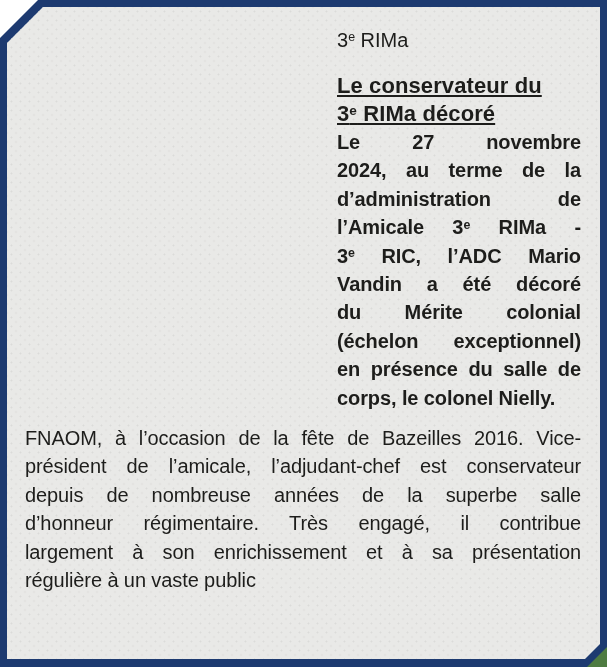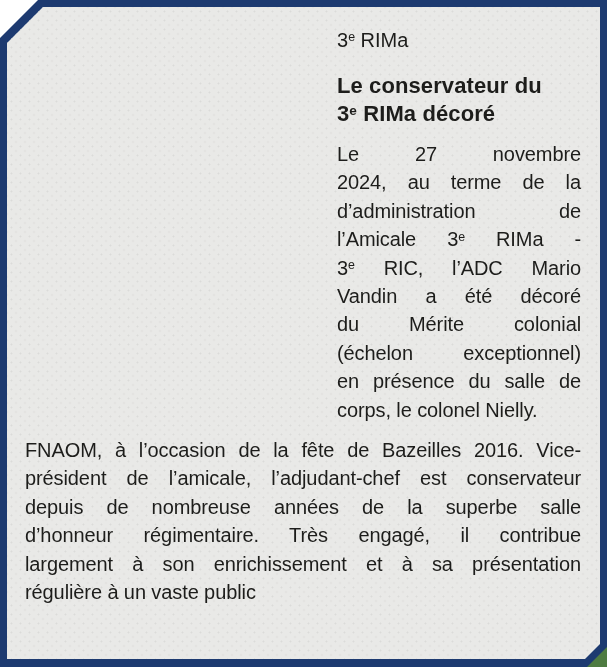--- a/index.html
+++ b/index.html
@@ -63,38 +63,40 @@
     font-weight:400;
   }
   .title{
     margin-top:18px;
     font-size:22px;
     line-height:28px;
     font-weight:700;
     letter-spacing:0.1px;
   }
   .col-lines{
-    margin-top:12px;
+    margin-top:0;
+    font-weight:bold;
   }
   .line{
     font-size:20px;
     line-height:28.4px;
     text-align:justify;
     text-align-last:justify;
     letter-spacing:-0.1px;
   }
   .line.last{
     text-align-last:left;
   }
   .title .line{
     font-size:inherit;
     line-height:28px;
     text-align:right;
     text-align-last:left;
     letter-spacing:inherit;
+    text-decoration:underline;
   }
   .full-para{
     margin-top:12px;
   }
   sup{
     font-size:0.62em;
     line-height:0;
     vertical-align:baseline;
     position:relative;
     top:-0.45em;

